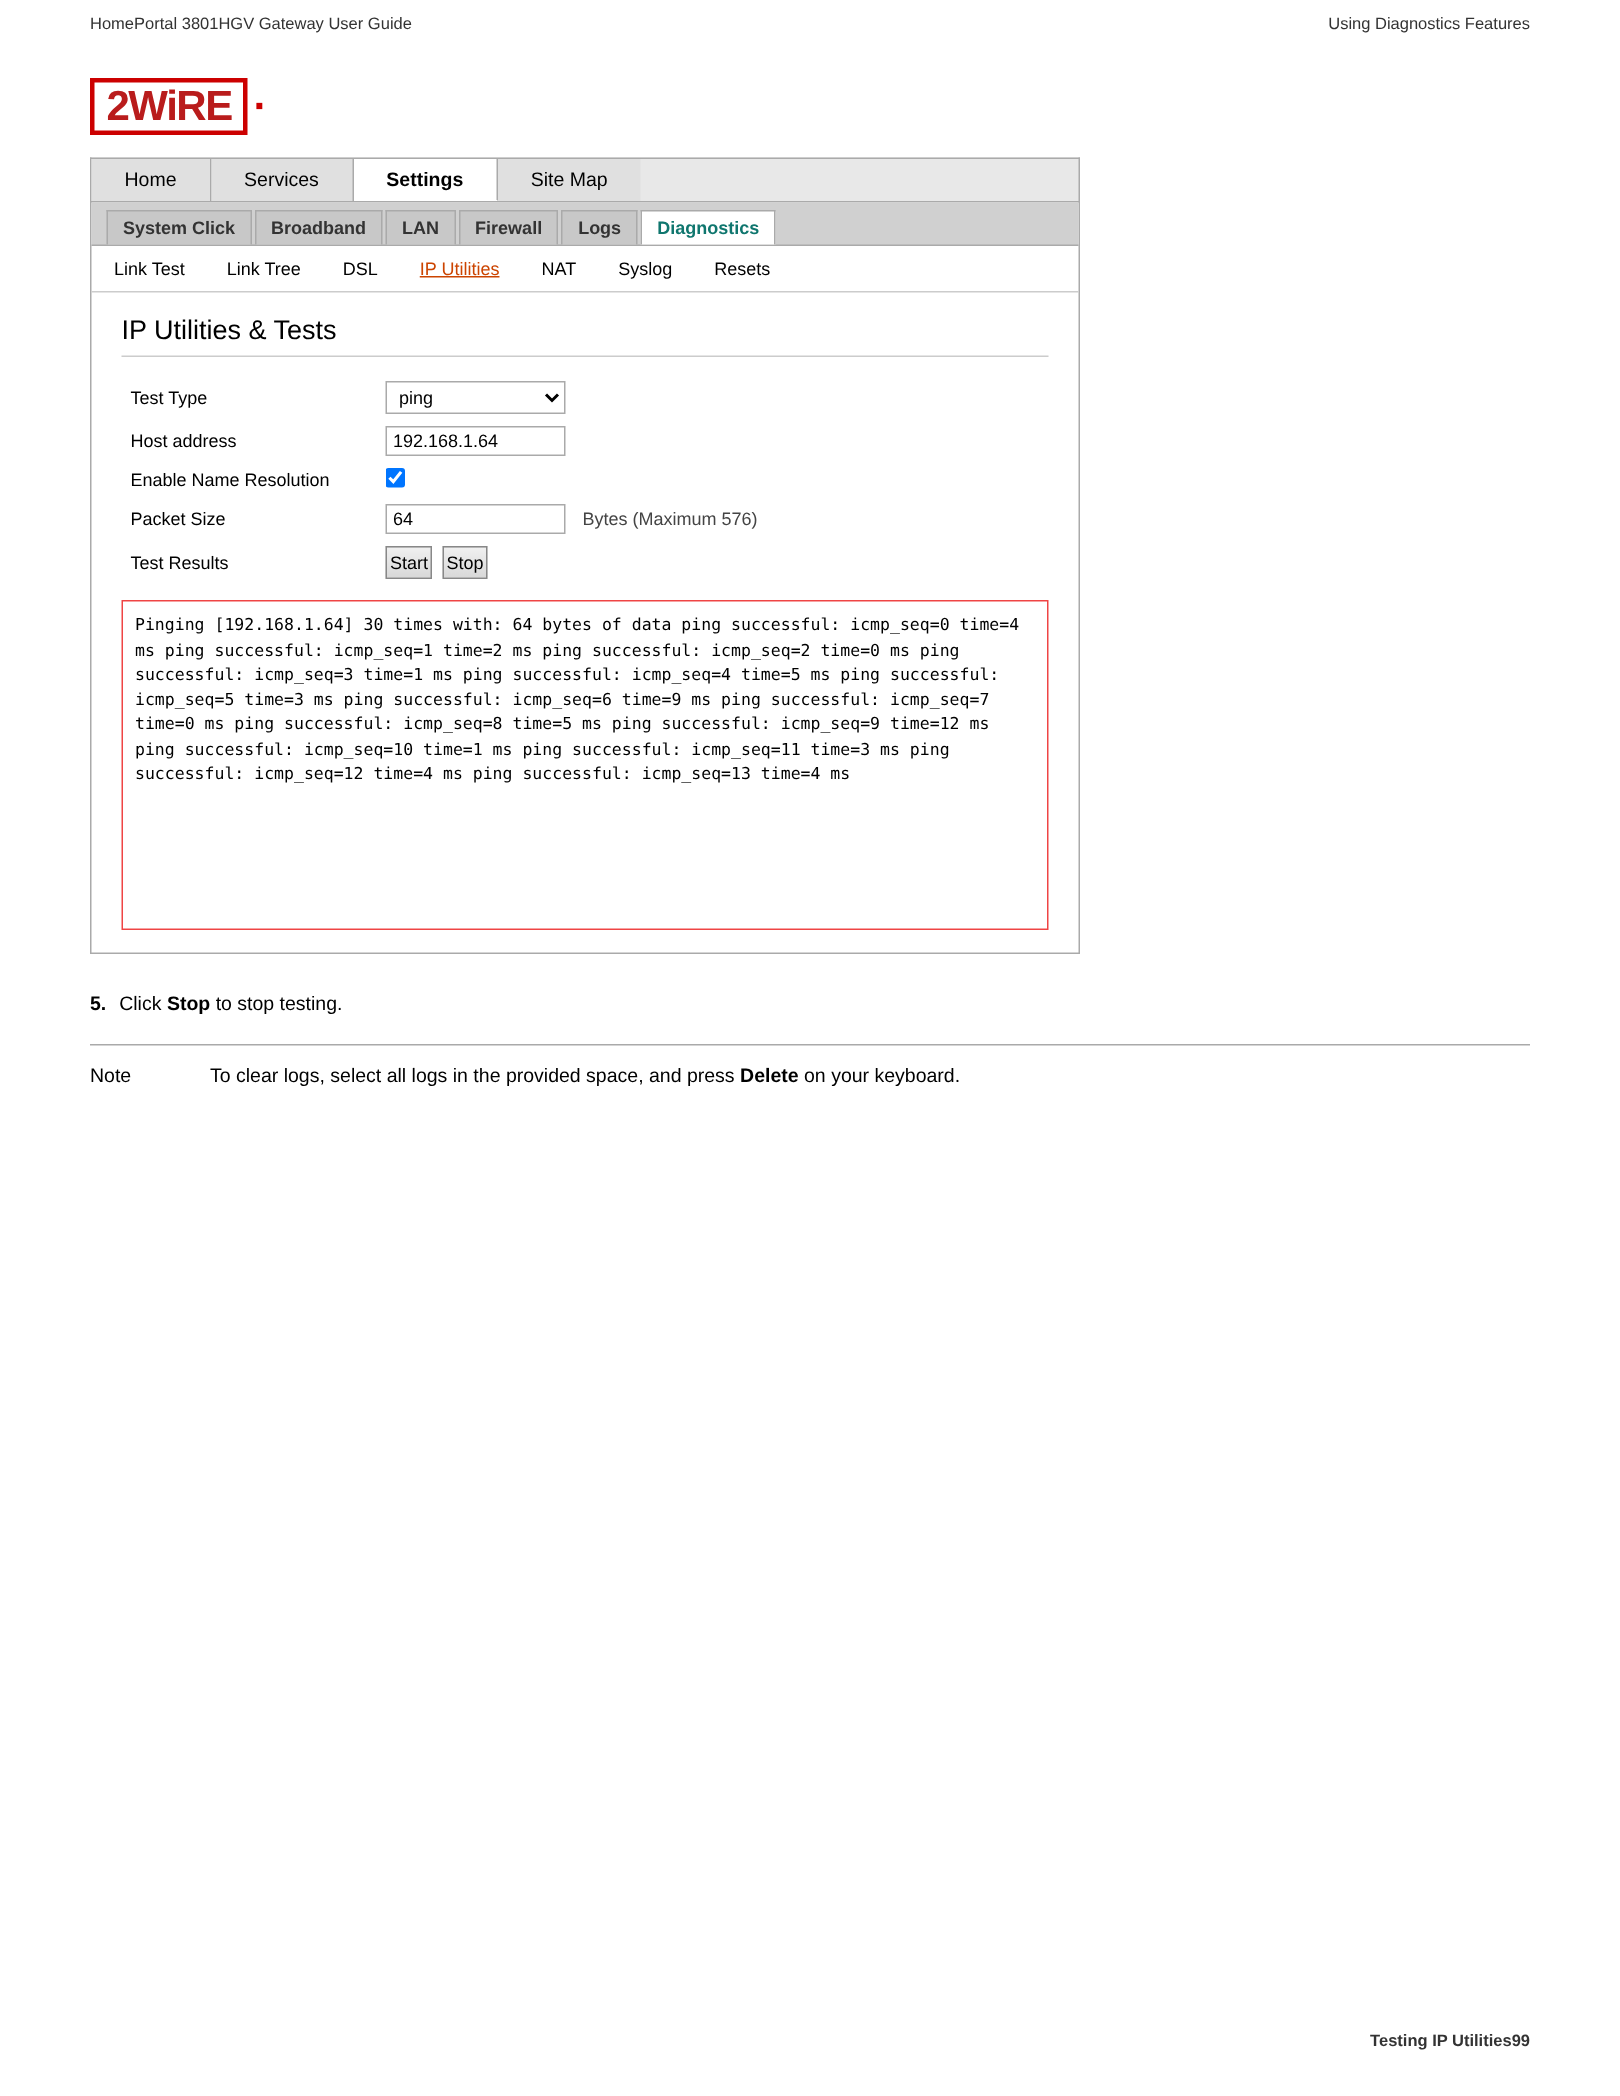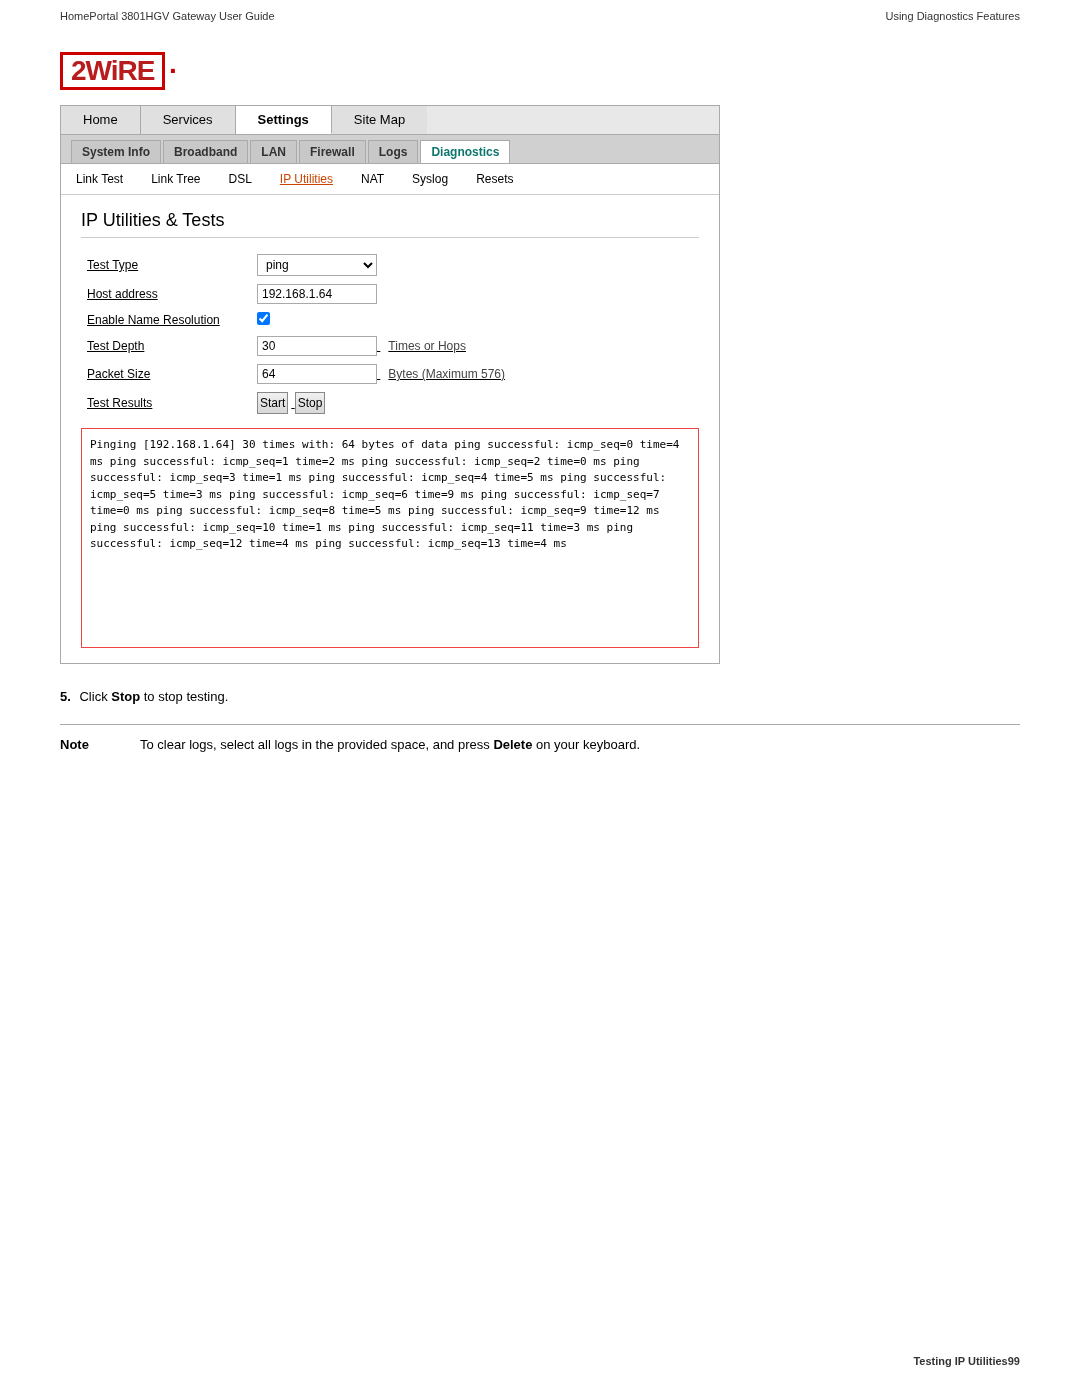--- a/index.html
+++ b/index.html
@@ -144,21 +144,20 @@
       margin-bottom: 12px;
       padding-bottom: 6px;
       border-bottom: 1px solid #ccc;
     }
 
     
     .form-table {
       width: 100%;
       border-collapse: collapse;
       margin-bottom: 10px;
-      text-decoration: underline;
     }
     .form-table td {
       padding: 4px 6px;
       vertical-align: middle;
       font-size: 12px;
     }
     .form-table td:first-child {
       width: 170px;
       color: #000;
     }
@@ -224,21 +223,21 @@
     
     .note-block {
       display: flex;
       margin-top: 20px;
       border-top: 1px solid #aaa;
       padding-top: 12px;
       font-size: 13px;
       gap: 20px;
     }
     .note-label {
-      font-weight: bold;
+      font-weight: normal;
       min-width: 60px;
     }
     .note-text {
       flex: 1;
     }
 
     
     .results-area::-webkit-scrollbar {
       width: 14px;
     }
@@ -269,21 +268,21 @@
   <div class="nav-tabs-outer">
     <div class="nav-tab-outer">Home</div>
     <div class="nav-tab-outer">Services</div>
     <div class="nav-tab-outer active">Settings</div>
     <div class="nav-tab-outer">Site Map</div>
   </div>
 
   <div class="inner-panel">
 
     <div class="nav-tabs-inner">
-      <div class="nav-tab-inner">System Info</div>
+      <div class="nav-tab-inner">System Click</div>
       <div class="nav-tab-inner">Broadband</div>
       <div class="nav-tab-inner">LAN</div>
       <div class="nav-tab-inner">Firewall</div>
       <div class="nav-tab-inner">Logs</div>
       <div class="nav-tab-inner active">Diagnostics</div>
     </div>
 
     <div class="sub-nav">
       <a class="sub-nav-link">Link Test</a>
       <a class="sub-nav-link">Link Tree</a>
@@ -312,27 +311,20 @@
         <tr>
           <td>Host address</td>
           <td>
             <input class="form-input" type="text" value="192.168.1.64" style="">
           </td>
         </tr>
         <tr>
           <td>Enable Name Resolution</td>
           <td>
             <input class="form-checkbox" type="checkbox" checked="" style="">
-          </td>
-        </tr>
-        <tr>
-          <td>Test Depth</td>
-          <td>
-            <input class="form-input" type="text" value="30" style="">
-            <span class="hint-text">Times or Hops</span>
           </td>
         </tr>
         <tr>
           <td>Packet Size</td>
           <td>
             <input class="form-input" type="text" value="64" style="">
             <span class="hint-text">Bytes (Maximum 576)</span>
           </td>
         </tr>
         <tr>

